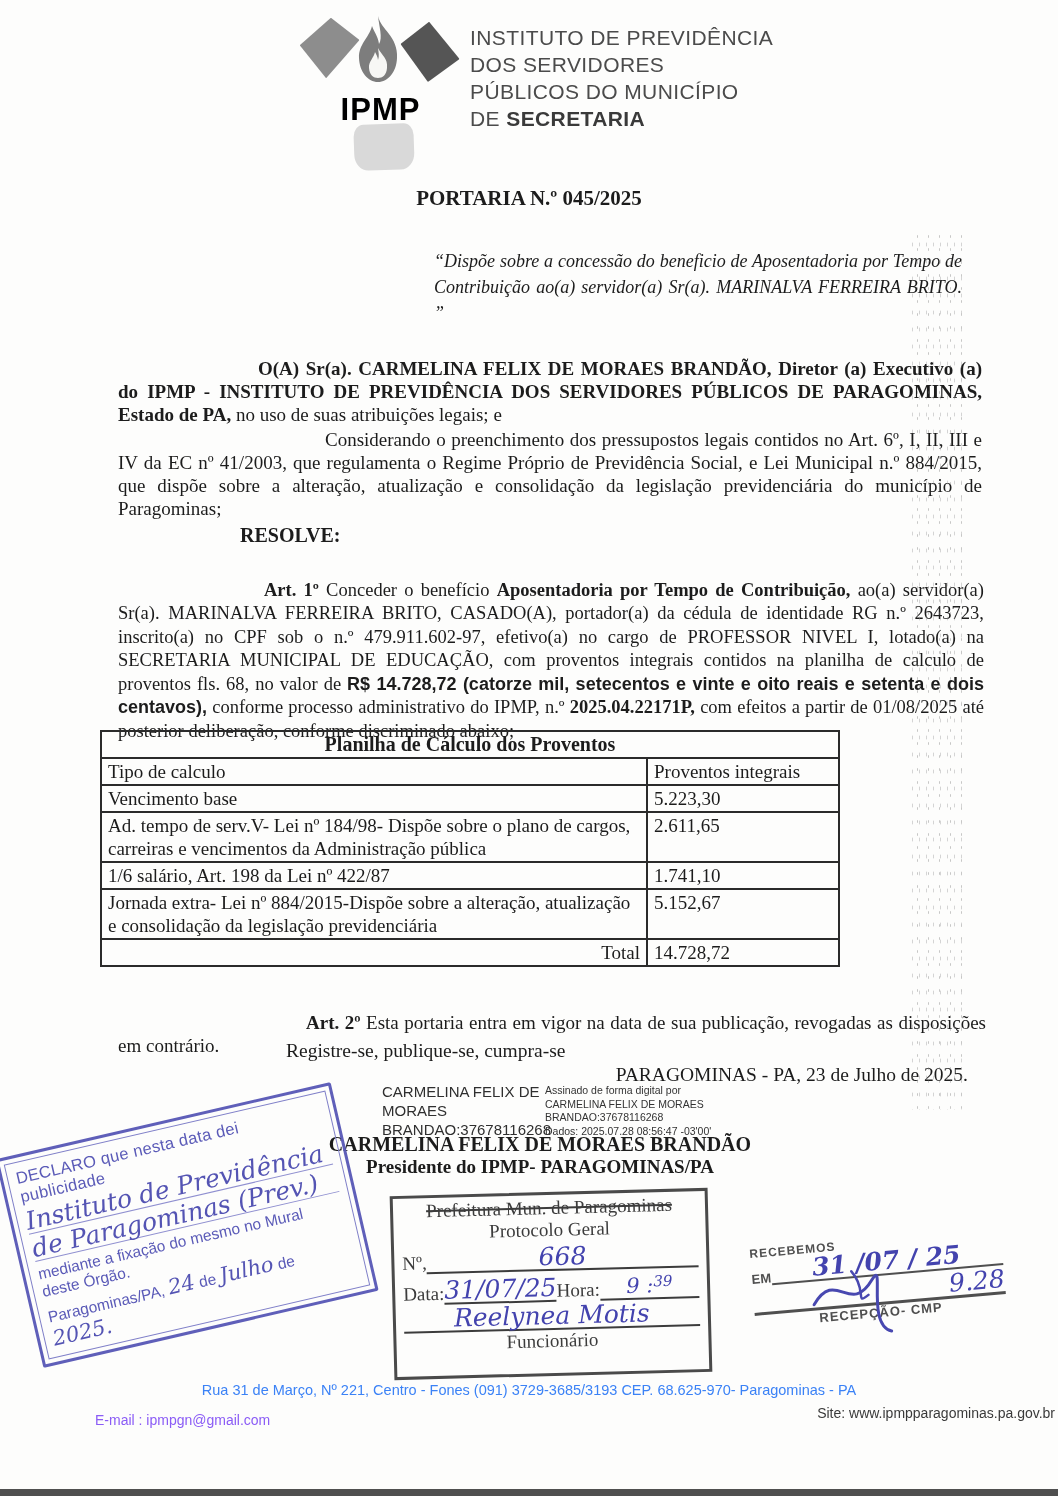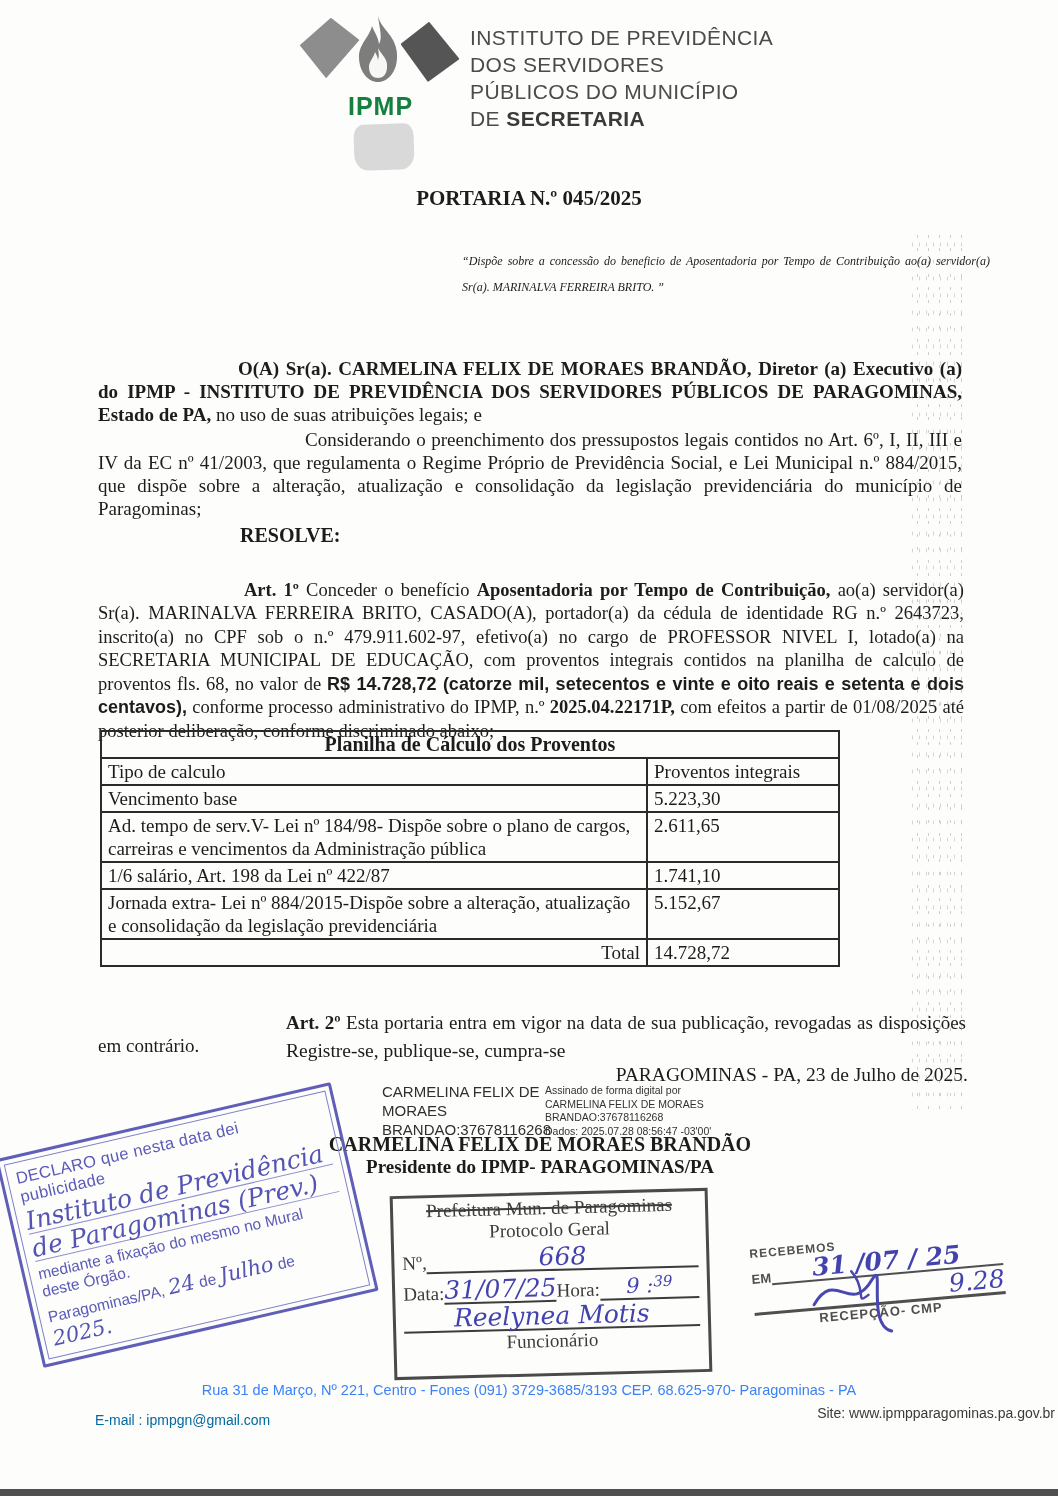--- a/index.html
+++ b/index.html
@@ -8,31 +8,31 @@
     font-family:"Liberation Serif", serif;color:#1c1c1c;
   }
   .abs{position:absolute;}
   
   .logo{left:298px;top:8px;width:165px;height:140px;}
   .diamond{position:absolute;width:60px;height:60px;}
   .diamond.left{left:2px;top:10px;background:#8d8d8d;clip-path:polygon(55% 0,100% 40%,40% 100%,0 42%);transform:rotate(-4deg);}
   .diamond.right{left:102px;top:14px;background:#555;clip-path:polygon(45% 0,100% 58%,50% 100%,0 40%);transform:rotate(4deg);}
   .flame{position:absolute;left:54px;top:6px;width:52px;height:74px;}
   .logo-acronym{position:absolute;left:0;top:84px;width:165px;text-align:center;
-    font-family:"Liberation Sans",sans-serif;font-weight:bold;font-size:25px;color:#15803d;letter-spacing:1px;}
+    font-family:"Liberation Sans",sans-serif;font-weight:bold;font-size:31px;color:#000000;letter-spacing:1px;}
   .logo-base{position:absolute;left:56px;top:116px;width:60px;height:46px;background:#d9d9d9;
     border-radius:10px 10px 14px 14px / 12px 12px 16px 16px;transform:rotate(-2deg);}
   .orgname{left:470px;top:24px;font-family:"Liberation Sans",sans-serif;font-size:21px;line-height:27px;
     color:#4b4b4b;letter-spacing:.4px;}
   .orgname .bold{font-weight:bold;color:#3a3a3a;}
   
   .doc-title{left:0;top:186px;width:1058px;text-align:center;font-weight:bold;font-size:21px;}
-  .epigraph{left:462px;top:248px;width:528px;font-style:italic;font-size:12px;line-height:26px;text-align:justify;}
-  
-  .para{font-size:19px;line-height:23px;text-align:justify;}
+  .epigraph{left:434px;top:248px;width:528px;font-style:italic;font-size:18px;line-height:26px;text-align:justify;}
+  
+  .para{font-size:19px;line-height:23px;text-align:justify;margin-left:20px;}
   .p-opening{left:98px;top:338px;width:864px;text-indent:140px;}
   .p-considerando{left:98px;top:409px;width:864px;text-indent:207px;}
   .resolve{left:240px;top:524px;font-weight:bold;font-size:20px;}
   .p-art1{left:98px;top:560px;width:866px;text-indent:146px;font-size:18.5px;line-height:23.5px;}
   .bold{font-weight:bold;}
   .bold-sans{font-weight:bold;font-family:"Liberation Sans",sans-serif;font-size:18px;}
   
   .calc-table{left:100px;top:730px;width:740px;border-collapse:collapse;font-size:19px;line-height:23px;}
   .calc-table td{border:2px solid #2b2b2b;padding:1px 6px;vertical-align:top;}
   .calc-table .t-title{text-align:center;font-weight:bold;font-size:20px;}
@@ -77,21 +77,21 @@
     box-sizing:border-box;padding:4px;opacity:.95;}
   .declaro .inner{border:1px solid #7a7ac6;height:100%;box-sizing:border-box;padding:6px 8px;display:flex;flex-direction:column;justify-content:space-between;}
   .declaro .s1{font-size:16.5px;letter-spacing:.3px;}
   .declaro .hwrow{border-bottom:1px solid #8a8ace;}
   .declaro .hw{color:#4b4bb0;}
   .declaro .s2{font-size:15.5px;}
   .declaro .s3{font-size:15.5px;}
   
   .f-address{left:0;top:1382px;width:1058px;text-align:center;font-family:"Liberation Sans",sans-serif;
     font-size:14.5px;color:#3b82f6;}
-  .f-email{left:95px;top:1412px;font-family:"Liberation Sans",sans-serif;font-size:14px;color:#0369a1;}
+  .f-email{left:95px;top:1412px;font-family:"Liberation Sans",sans-serif;font-size:14px;color:#8b5cf6;}
   .f-site{left:0;top:1405px;width:1023px;text-align:right;font-family:"Liberation Sans",sans-serif;font-size:14px;color:#3a3a3a;padding-left:32px;}
   .bottom-band{left:0;bottom:0;width:1058px;height:7px;background:#4f4f4f;}
   
   .noise{left:912px;top:230px;width:52px;height:880px;opacity:.4;pointer-events:none;
     background-image:radial-gradient(#777 .8px,transparent 1px),radial-gradient(#999 .7px,transparent .9px);
     background-size:11px 13px,7px 17px;background-position:0 0,4px 6px;}
 </style>
 </head>
 <body>
 

